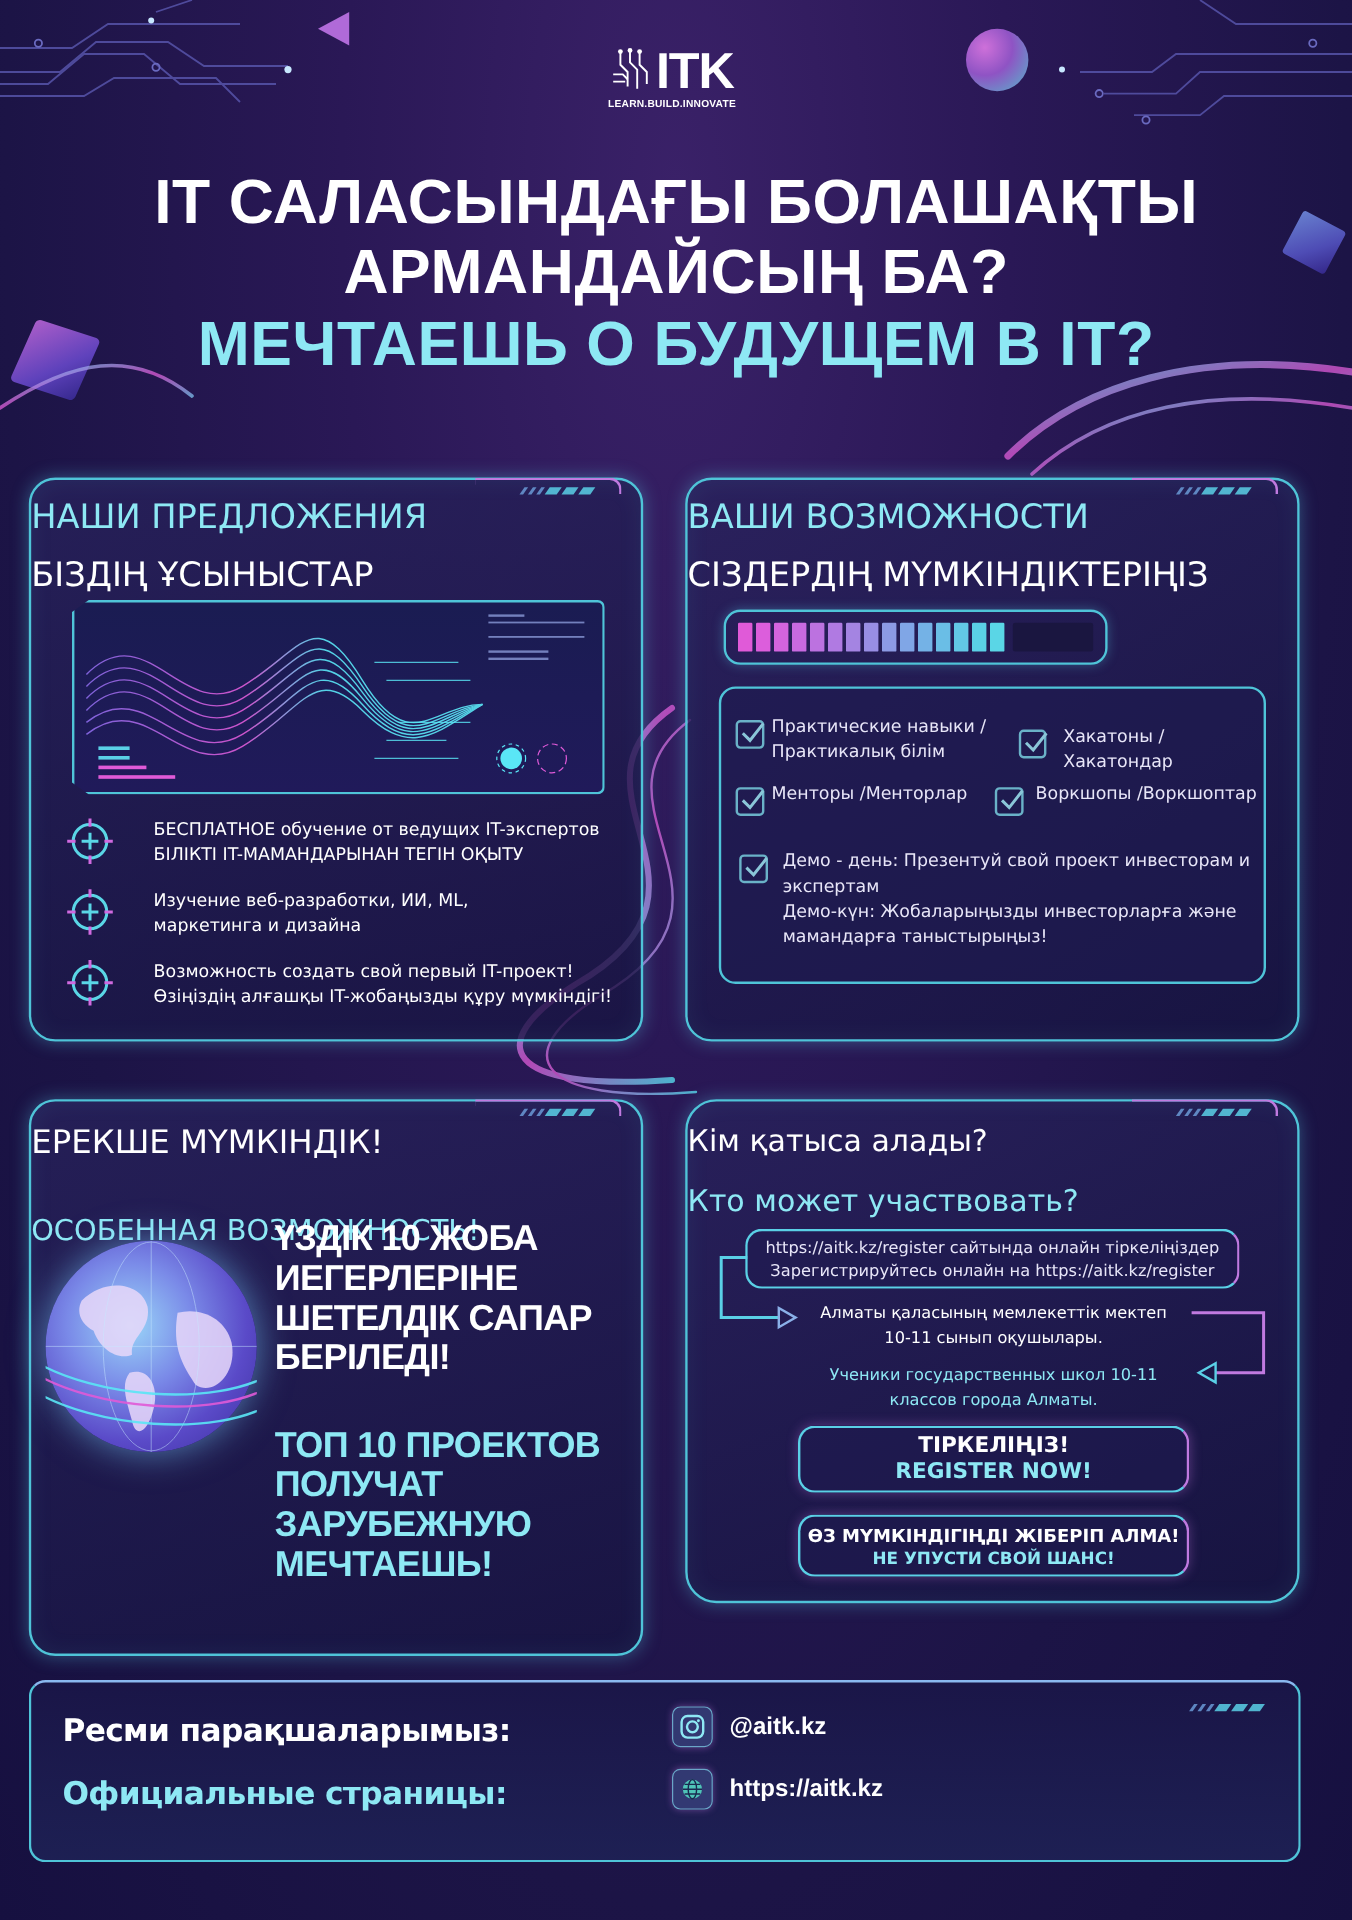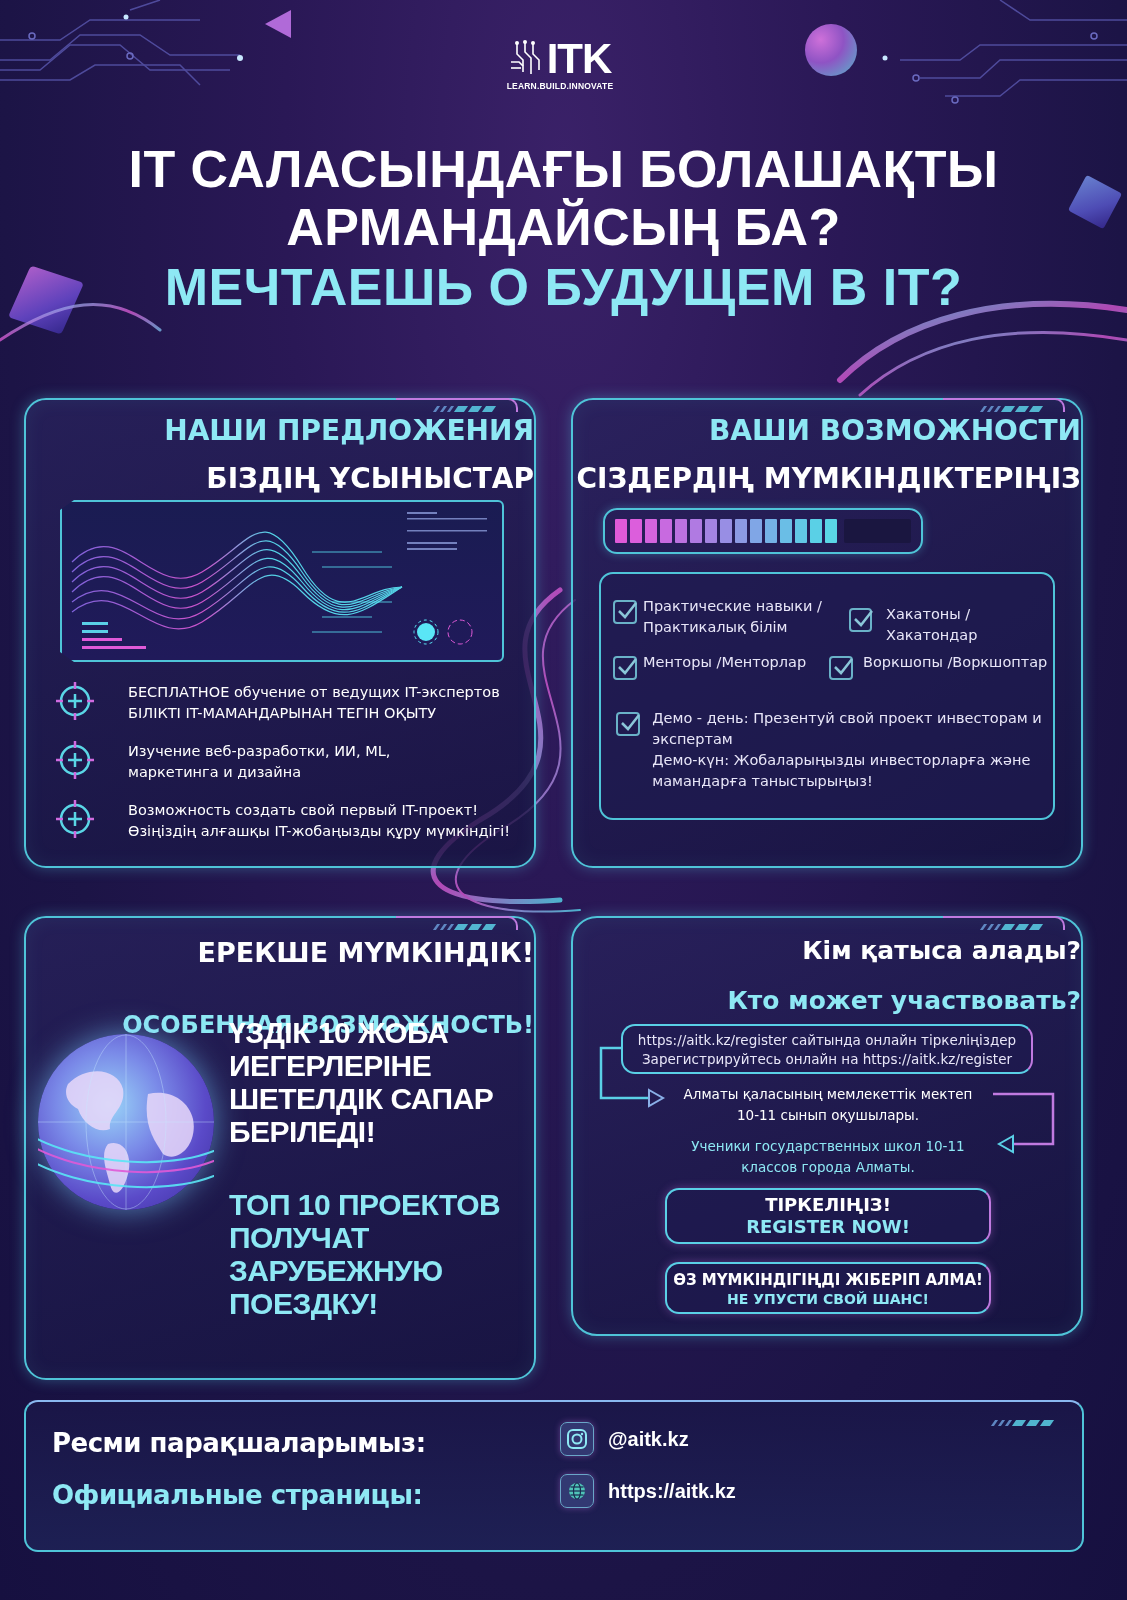--- a/index.html
+++ b/index.html
@@ -55,21 +55,21 @@
     box-shadow: 0 0 14px rgba(90,200,230,0.35), inset 0 0 20px rgba(90,200,230,0.08);
   }
   .panel::after {
     content: ""; position: absolute; right: 16px; top: -2px; width: 120px; height: 12px;
     border-top: 2px solid #c07ae0; border-right: 2px solid #c07ae0; border-radius: 0 10px 0 0;
   }
   .panel-stripes { position: absolute; right: 40px; top: 6px; display: flex; gap: 4px; }
   .panel-stripes span { display: block; width: 10px; height: 6px; background: #5ad0e6; transform: skewX(-35deg); opacity: 0.85; }
   .panel-stripes span.thin { width: 3px; background: #6a9ad6; }
 
-  .p-title { text-align: right; font-weight: 700; }
+  .p-title { text-align: left; font-weight: 400; }
   .cyan { color: #8ee8f4; }
   .white { color: #fff; }
 
   
   #panel-offers { left: 24px; top: 398px; width: 512px; height: 470px; }
   #panel-offers .p-title { margin-top: 14px; font-size: 28px; line-height: 34px; }
   .hud {
     position: absolute; left: 34px; top: 100px; width: 444px; height: 162px;
     border: 2px solid #4fc4d8; border-radius: 6px;
     background: linear-gradient(180deg, #1a1c52, #201a5a);
@@ -443,21 +443,21 @@
   <div class="prize kz">
     <div>ҮЗДІК 10 ЖОБА</div>
     <div>ИЕГЕРЛЕРІНЕ</div>
     <div>ШЕТЕЛДІК САПАР</div>
     <div>БЕРІЛЕДІ!</div>
   </div>
   <div class="prize ru">
     <div>ТОП 10 ПРОЕКТОВ</div>
     <div>ПОЛУЧАТ</div>
     <div>ЗАРУБЕЖНУЮ</div>
-    <div>ПОЕЗДКУ!</div>
+    <div>МЕЧТАЕШЬ!</div>
   </div>
 </div>
 
 <div class="panel" id="panel-who">
   <div class="panel-stripes">
       <span class="thin"></span>
       <span class="thin"></span>
       <span class="thin"></span>
       <span></span>
       <span></span>

